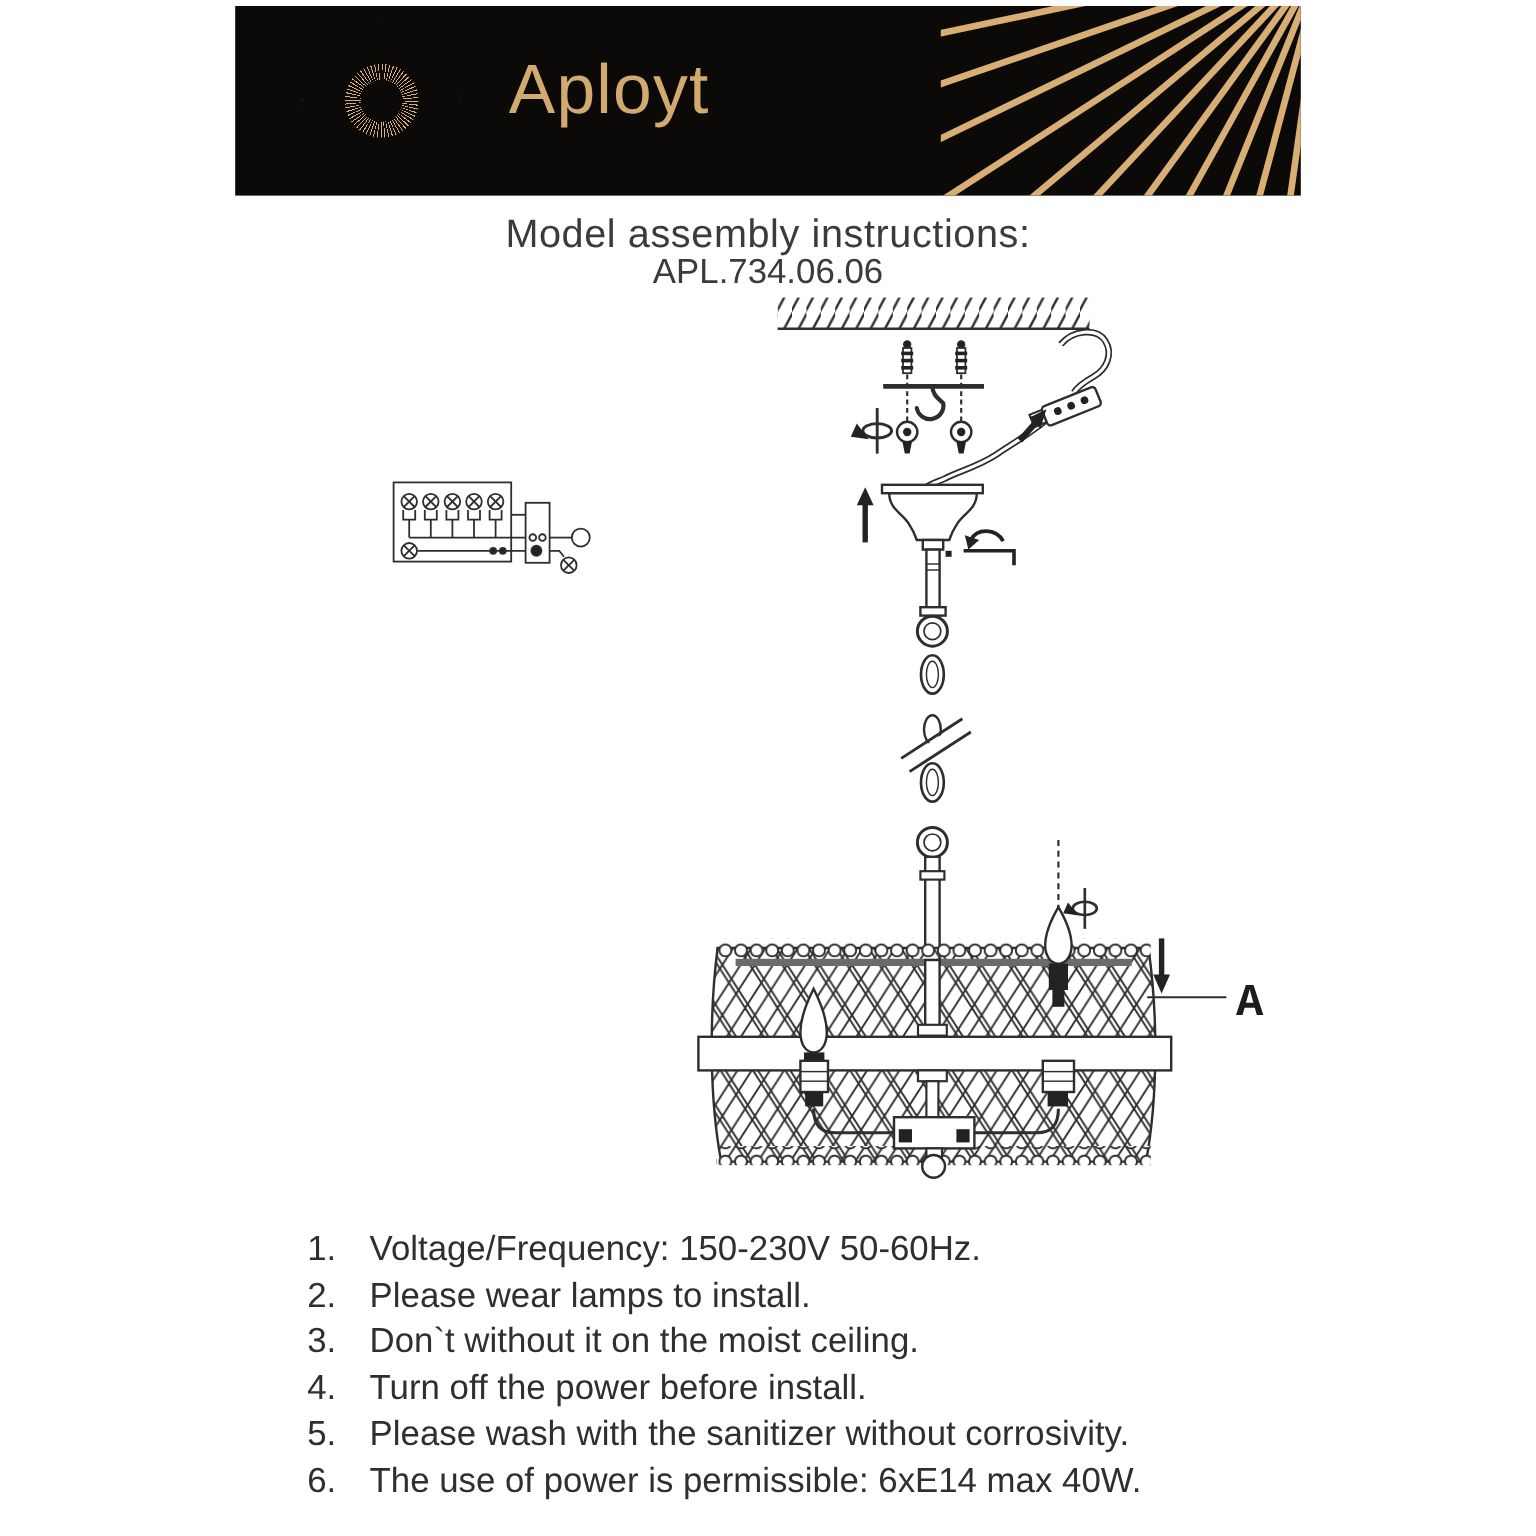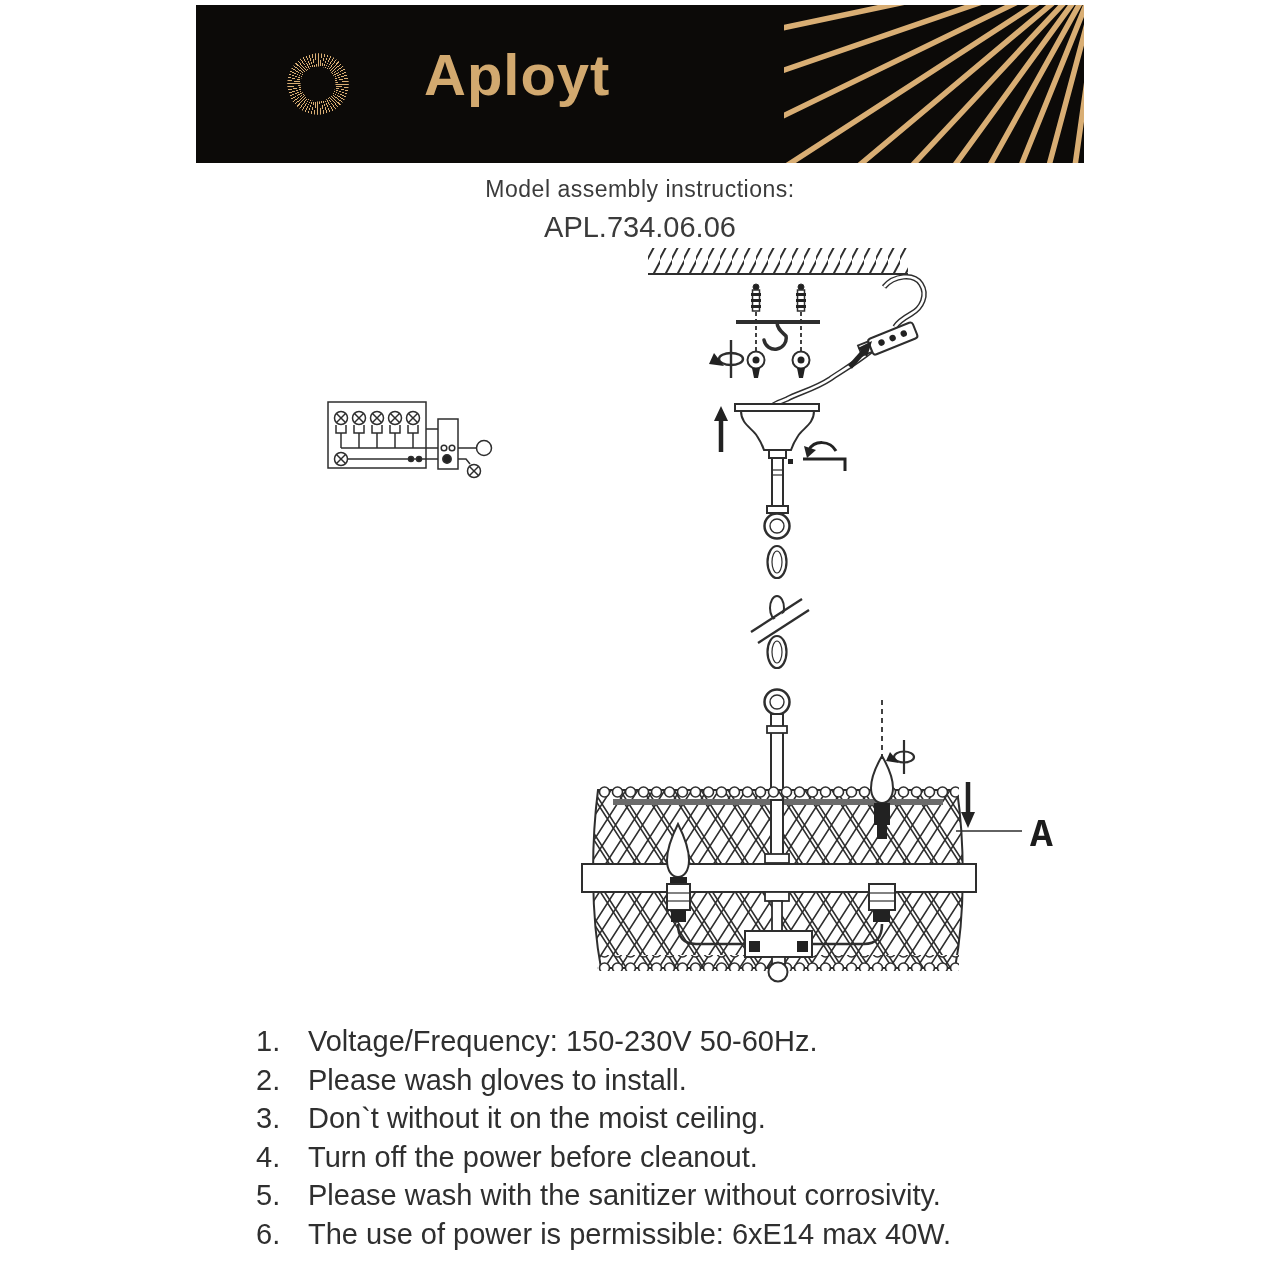--- a/index.html
+++ b/index.html
@@ -4,26 +4,26 @@
 <style>
   html,body{margin:0;padding:0;background:#ffffff;}
   .page{position:relative;width:1280px;height:1280px;background:#ffffff;overflow:hidden;
         font-family:"Liberation Sans",sans-serif;color:#2f2f2f;}
   
   .banner{position:absolute;left:196px;top:5px;width:888px;height:158px;background:#0c0a08;}
   .starburst{position:absolute;left:56px;top:13px;width:132px;height:132px;border-radius:50%;
     background:
       radial-gradient(closest-side,#0c0a08 0 26%,rgba(12,10,8,0) 27% 46%,#0c0a08 47% 100%),
       repeating-conic-gradient(#d9ae74 0deg 1.7deg,#0c0a08 1.7deg 6deg);}
-  .brand{position:absolute;left:228px;top:36px;font-size:58px;font-weight:700;
+  .brand{position:absolute;left:228px;top:36px;font-size:58px;font-weight:400;
          letter-spacing:1px;color:#d2a96f;}
   .rays{position:absolute;right:0;top:0;}
   
   .sheet-title{position:absolute;left:0;right:0;top:176px;text-align:center;
-               font-size:23px;font-weight:500;color:#3b3b3b;letter-spacing:0.5px;}
+               font-size:33px;font-weight:500;color:#3b3b3b;letter-spacing:0.5px;}
   .model-no{position:absolute;left:0;right:0;top:211px;text-align:center;
             font-size:29px;font-weight:500;color:#3b3b3b;}
   
   .diagram{position:absolute;left:0;top:240px;}
   .part-label{position:absolute;left:288px;top:564px;font-family:"Liberation Mono",monospace;
               font-weight:bold;font-size:30px;letter-spacing:-1px;color:#1d1d1d;white-space:pre;}
   
   .instructions{position:absolute;left:250px;top:1022px;width:860px;}
   .instr-item{display:flex;font-size:29px;line-height:38.5px;color:#2f2f2f;}
   .instr-num{width:52px;flex:0 0 52px;padding-left:6px;}
@@ -289,29 +289,29 @@
   </svg>
 
 
   <div class="instructions">
     <div class="instr-item">
       <span class="instr-num">1.</span>
       <span class="instr-text">Voltage/Frequency: 150-230V 50-60Hz.</span>
     </div>
     <div class="instr-item">
       <span class="instr-num">2.</span>
-      <span class="instr-text">Please wash gloves to install.</span>
+      <span class="instr-text">Please wear lamps to install.</span>
     </div>
     <div class="instr-item">
       <span class="instr-num">3.</span>
       <span class="instr-text">Don`t without it on the moist ceiling.</span>
     </div>
     <div class="instr-item">
       <span class="instr-num">4.</span>
-      <span class="instr-text">Turn off the power before cleanout.</span>
+      <span class="instr-text">Turn off the power before install.</span>
     </div>
     <div class="instr-item">
       <span class="instr-num">5.</span>
       <span class="instr-text">Please wash with the sanitizer without corrosivity.</span>
     </div>
     <div class="instr-item">
       <span class="instr-num">6.</span>
       <span class="instr-text">The use of power is permissible: 6xE14 max 40W.</span>
     </div>
   </div>

